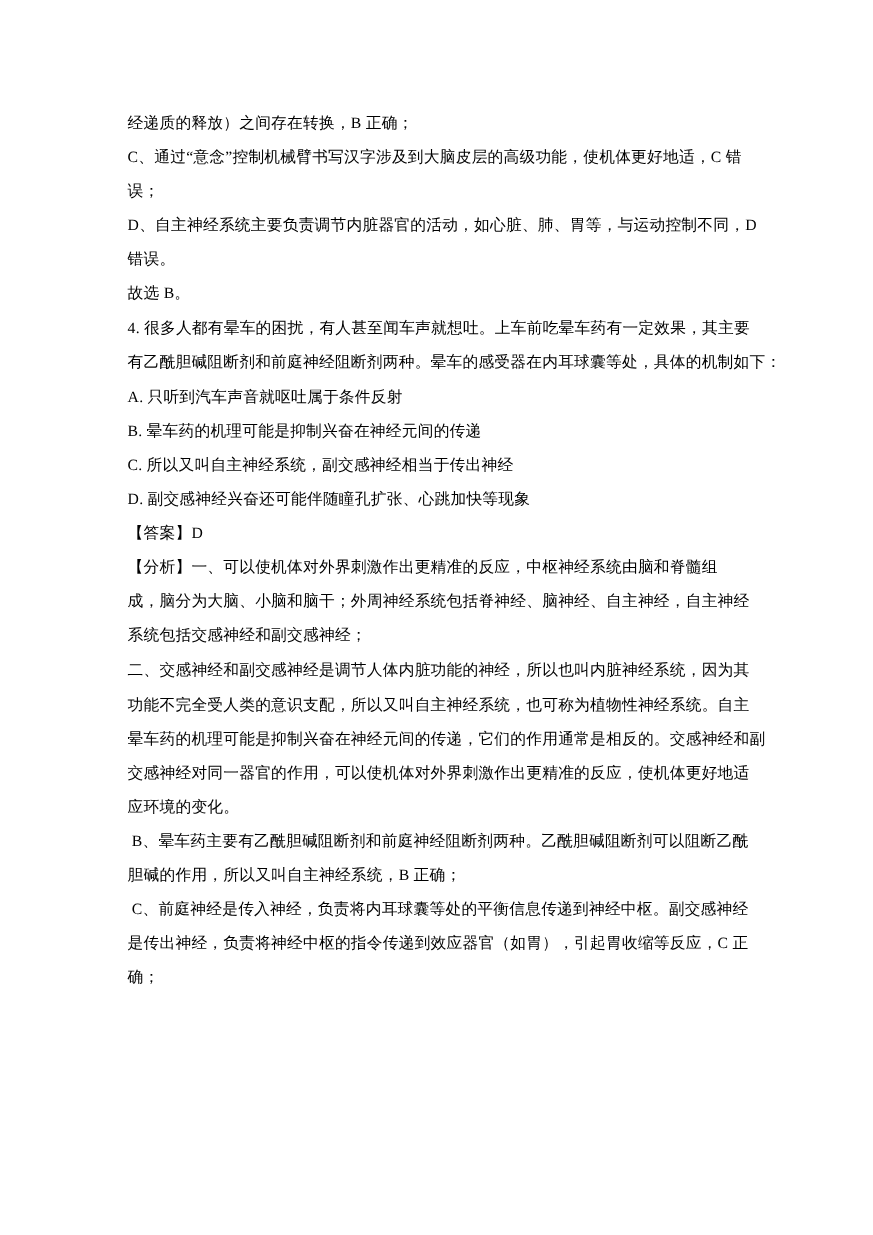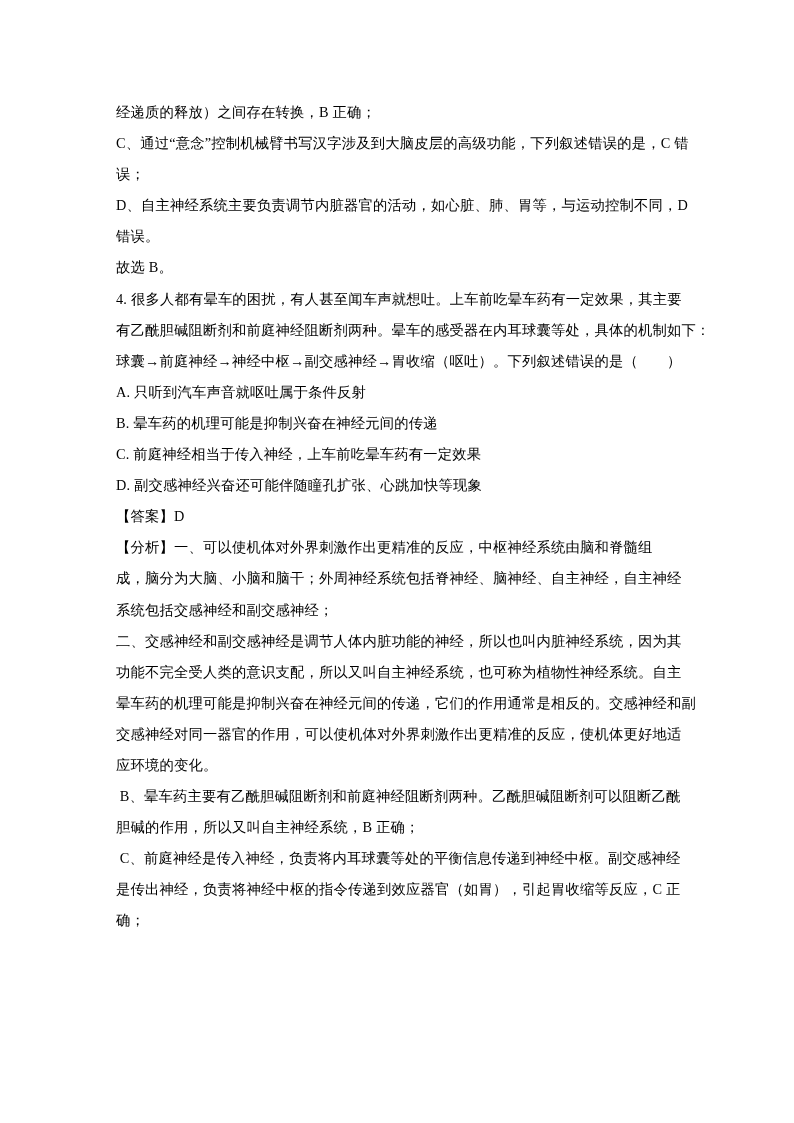--- a/index.html
+++ b/index.html
@@ -35,43 +35,42 @@
 </style>
 </head>
 <body>
 
 <div class="page">
   <div class="doc-body">
       <div class="para">
         <div class="line">经递质的释放）之间存在转换，B 正确；</div>
       </div>
       <div class="para">
-        <div class="line">C、通过“意念”控制机械臂书写汉字涉及到大脑皮层的高级功能，下列叙述错误的是，C 错</div>
+        <div class="line">C、通过“意念”控制机械臂书写汉字涉及到大脑皮层的高级功能，使机体更好地适，C 错</div>
         <div class="line">误；</div>
       </div>
       <div class="para">
         <div class="line">D、自主神经系统主要负责调节内脏器官的活动，如心脏、肺、胃等，与运动控制不同，D</div>
         <div class="line">错误。</div>
       </div>
       <div class="para">
         <div class="line">故选 B。</div>
       </div>
       <div class="para">
         <div class="line">4. 很多人都有晕车的困扰，有人甚至闻车声就想吐。上车前吃晕车药有一定效果，其主要</div>
         <div class="line">有乙酰胆碱阻断剂和前庭神经阻断剂两种。晕车的感受器在内耳球囊等处，具体的机制如下：</div>
-        <div class="line">球囊→前庭神经→神经中枢→副交感神经→胃收缩（呕吐）。下列叙述错误的是（　　）</div>
       </div>
       <div class="para">
         <div class="line">A. 只听到汽车声音就呕吐属于条件反射</div>
       </div>
       <div class="para">
         <div class="line">B. 晕车药的机理可能是抑制兴奋在神经元间的传递</div>
       </div>
       <div class="para">
-        <div class="line">C. 前庭神经相当于传入神经，上车前吃晕车药有一定效果</div>
+        <div class="line">C. 所以又叫自主神经系统，副交感神经相当于传出神经</div>
       </div>
       <div class="para">
         <div class="line">D. 副交感神经兴奋还可能伴随瞳孔扩张、心跳加快等现象</div>
       </div>
       <div class="para">
         <div class="line">【答案】D</div>
       </div>
       <div class="para">
         <div class="line">【分析】一、可以使机体对外界刺激作出更精准的反应，中枢神经系统由脑和脊髓组</div>
         <div class="line">成，脑分为大脑、小脑和脑干；外周神经系统包括脊神经、脑神经、自主神经，自主神经</div>

